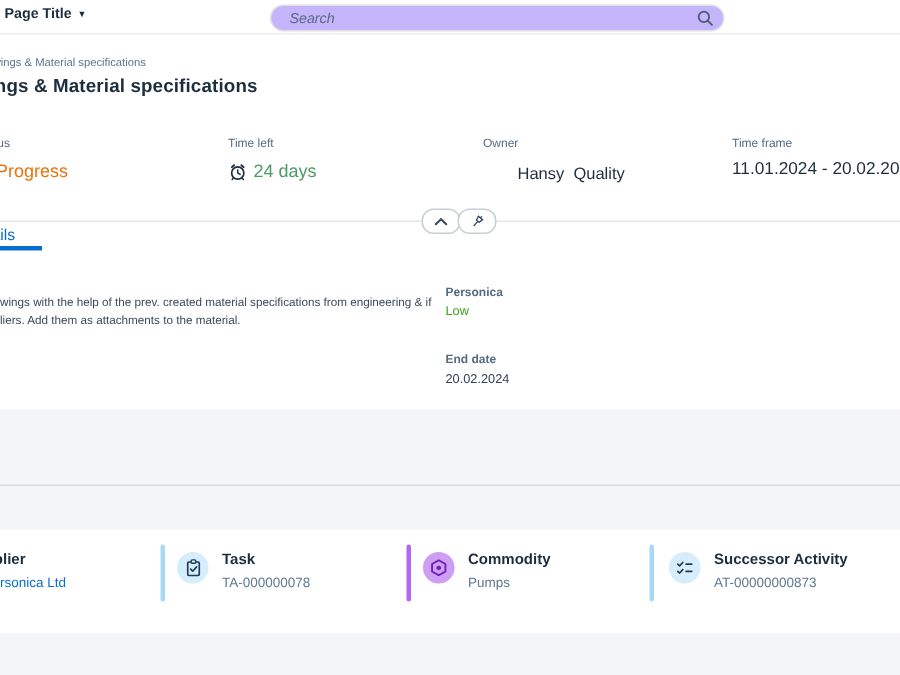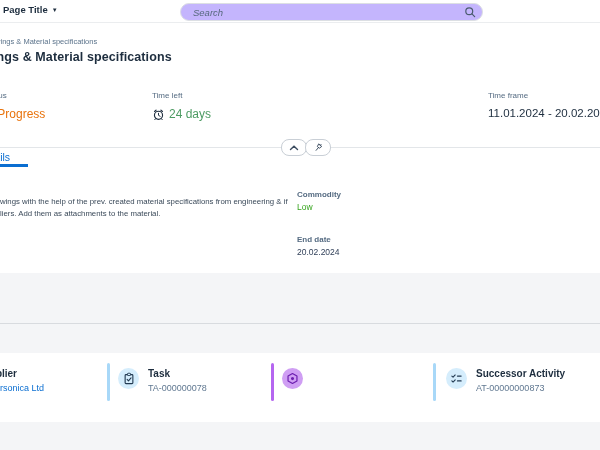--- a/index.html
+++ b/index.html
@@ -110,20 +110,29 @@
       <svg width="13" height="13" viewBox="0 0 16 16">
         <circle cx="8" cy="9" r="5" fill="none" stroke="#1d2d3e" stroke-width="1.4"></circle>
         <path d="M8 6.5V9l2 1.2" fill="none" stroke="#1d2d3e" stroke-width="1.2" stroke-linecap="round"></path>
         <path d="M3.2 4.2 L5 2.6 M12.8 4.2 L11 2.6" stroke="#1d2d3e" stroke-width="1.6" stroke-linecap="round"></path>
         <path d="M4.4 13.2 L3.4 14.4 M11.6 13.2 L12.6 14.4" stroke="#1d2d3e" stroke-width="1.2" stroke-linecap="round"></path>
       </svg>
       <span>24 days</span>
     </span>
   </div>
 
+  <div class="fact fact-owner">
+    <span class="lbl">Owner</span>
+    <span class="val">
+      <span class="avatar">
+        
+      </span>
+      <span>Hansy  Quality</span>
+    </span>
+  </div>
 
   <div class="fact fact-timeframe">
     <span class="lbl">Time frame</span>
     <span class="val">11.01.2024 - 20.02.2024</span>
   </div>
 
   <div class="hdr-divider"></div>
   <div class="hdr-btns">
     <div class="hdr-btn">
       <svg width="10" height="8" viewBox="0 0 10 8">
@@ -141,21 +150,21 @@
     </div>
   </div>
 
   <div class="tab">Details</div>
   <div class="tab-underline"></div>
 
   <div class="desc-line l1">wings with the help of the prev. created material specifications from engineering &amp; if</div>
   <div class="desc-line l2">liers. Add them as attachments to the material.</div>
 
   <div class="kv kv-priority">
-    <div class="lbl">Commodity</div>
+    <div class="lbl">Personica</div>
     <div class="val">Low</div>
   </div>
   <div class="kv kv-enddate">
     <div class="lbl">End date</div>
     <div class="val">20.02.2024</div>
   </div>
 
   <div class="band-gray1"></div>
   <div class="band-divider"></div>
   <div class="band-footer"></div>
@@ -177,20 +186,24 @@
     <span class="c-title">Task</span>
     <span class="c-sub">TA-000000078</span>
   </div>
 
   <div class="accent-bar bar-purple bar2"></div>
   <div class="icn-circle circ-purple circ3">
     <svg width="13" height="13" viewBox="0 0 14 14">
       <polygon points="7,1.6 11.8,4.3 11.8,9.7 7,12.4 2.2,9.7 2.2,4.3" fill="none" stroke="#6d1fb0" stroke-width="1.3" stroke-linejoin="round"></polygon>
       <polygon points="7,5.4 8.6,6.3 8.6,7.9 7,8.8 5.4,7.9 5.4,6.3" fill="#6d1fb0"></polygon>
     </svg>
+  </div>
+  <div class="card card3">
+    <span class="c-title">Commodity</span>
+    <span class="c-sub">Pumps</span>
   </div>
 
   <div class="accent-bar bar-blue bar3"></div>
   <div class="icn-circle circ-blue circ4">
     <svg width="13" height="13" viewBox="0 0 14 14">
       <g fill="none" stroke="#223a52" stroke-width="1.2" stroke-linecap="round" stroke-linejoin="round">
         <path d="M2 4.4 L3.3 5.6 L5.6 3.2"></path>
         <path d="M8 4.4 H12"></path>
         <path d="M2 9.6 L3.3 10.8 L5.6 8.4"></path>
         <path d="M8 9.6 H12"></path>

